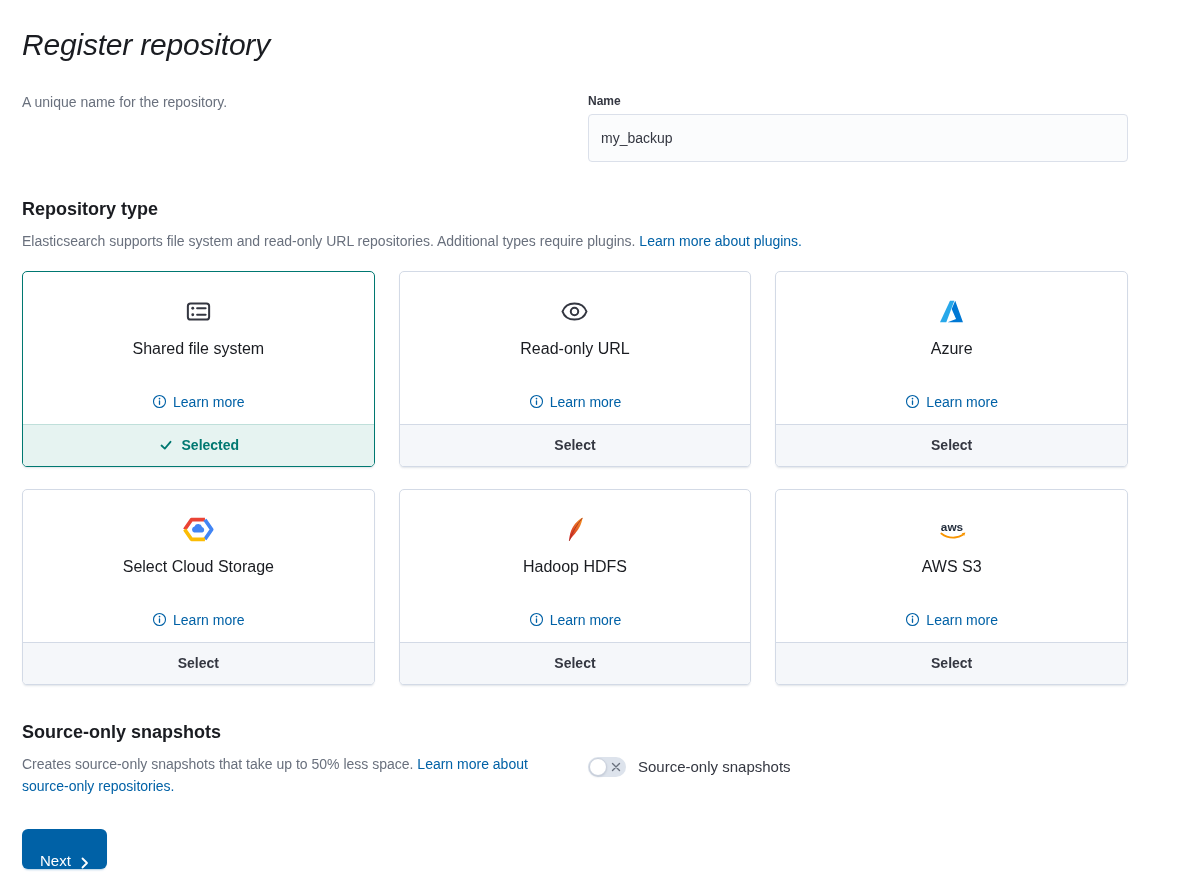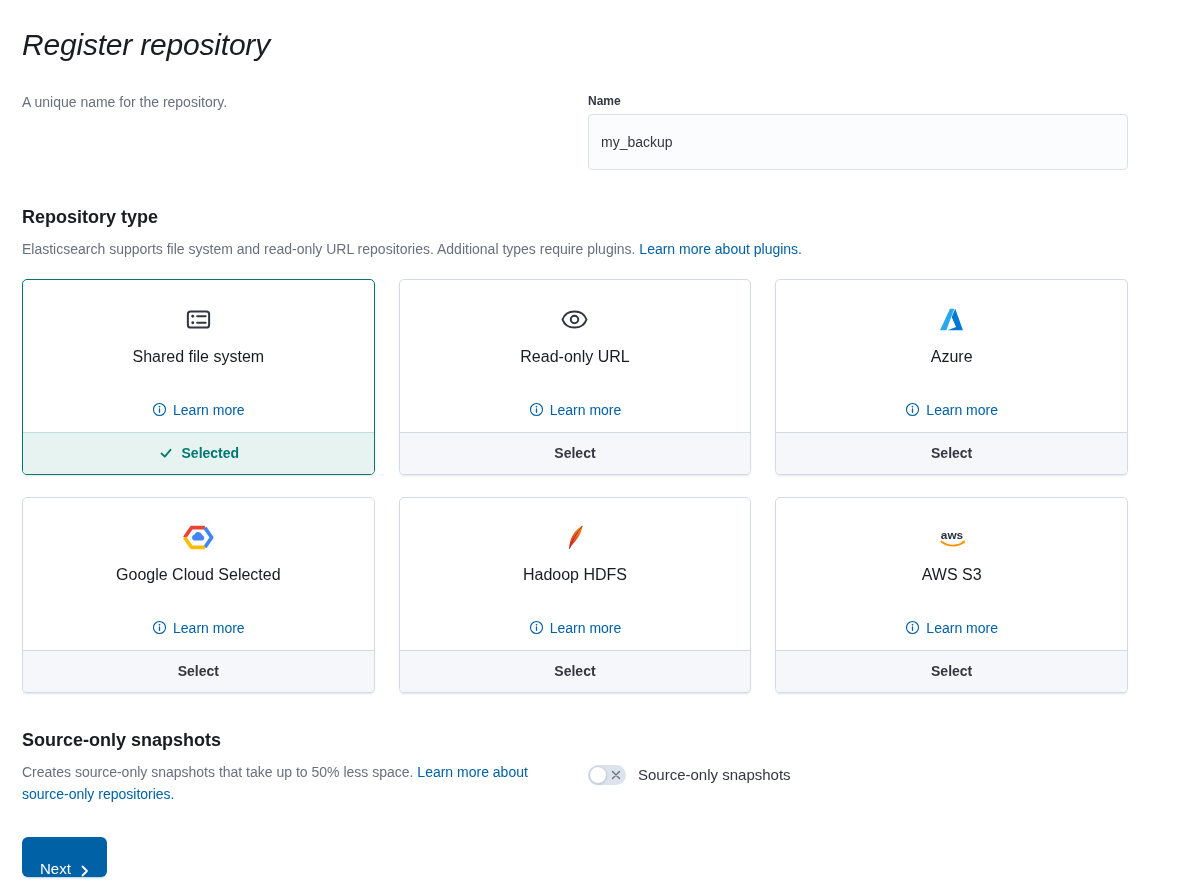--- a/index.html
+++ b/index.html
@@ -33,21 +33,21 @@
     margin:0 0 10px 0;
   }
   .desc{color:var(--subdued);font-size:14px;line-height:1.55;margin:0;}
   a.link{color:var(--primary);text-decoration:none;cursor:pointer;}
 
   .split-row{display:grid;grid-template-columns:1fr 1fr;column-gap:26px;align-items:start;}
 
   
   .field-label{display:block;font-size:12px;font-weight:700;color:var(--text);margin:2px 0 6px 0;}
   .text-input{
-    width:100%;height:56px;background:var(--input-bg);
+    width:100%;height:48px;background:var(--input-bg);
     border:1px solid #dbe0ea;border-radius:4px;
     padding:0 12px;font-size:14px;color:var(--text);
     font-family:inherit;outline:none;
   }
 
   .section{margin-top:36px;}
   .section-desc{margin-top:2px;font-size:14px;color:var(--subdued);line-height:1.55;}
 
   
   .card-grid{
@@ -222,21 +222,21 @@
         <div class="type-card">
     <div class="card-body">
       <span class="card-icon">
   <svg viewBox="0 0 18 16" fill="none" xmlns="http://www.w3.org/2000/svg">
     <path d="M1 8 5 2.2H13" stroke="#ea4335" stroke-width="2.2" stroke-linejoin="round"></path>
     <path d="M13 2.2 17 8 13 13.8" stroke="#4285f4" stroke-width="2.2" stroke-linejoin="round"></path>
     <path d="M13 13.8H5L1 8" stroke="#fbbc05" stroke-width="2.2" stroke-linejoin="round"></path>
     <path d="M6.5 9.8a1.9 1.9 0 0 1 .3-3.6 2.4 2.4 0 0 1 4.5.3 1.75 1.75 0 0 1 .2 3.3Z" fill="#4285f4"></path>
   </svg>
 </span>
-      <div class="card-title">Google Cloud Selected</div>
+      <div class="card-title">Select Cloud Storage</div>
       <a class="learn-more">
         <span class="info-icon">
           <svg viewBox="0 0 16 16" width="15" height="15" fill="none" xmlns="http://www.w3.org/2000/svg">
             <circle cx="8" cy="8" r="6.4" stroke="currentColor" stroke-width="1.2"></circle>
             <circle cx="8" cy="4.9" r="0.9" fill="currentColor"></circle>
             <rect x="7.3" y="6.7" width="1.4" height="5" rx="0.7" fill="currentColor"></rect>
           </svg>
         </span>
         <span class="learn-text">Learn more</span>
       </a>

